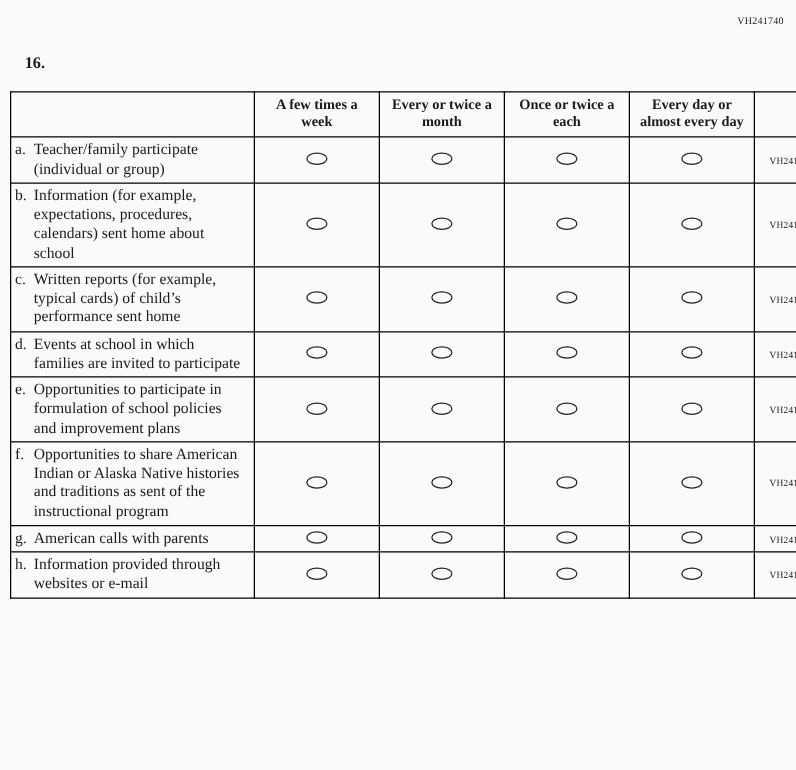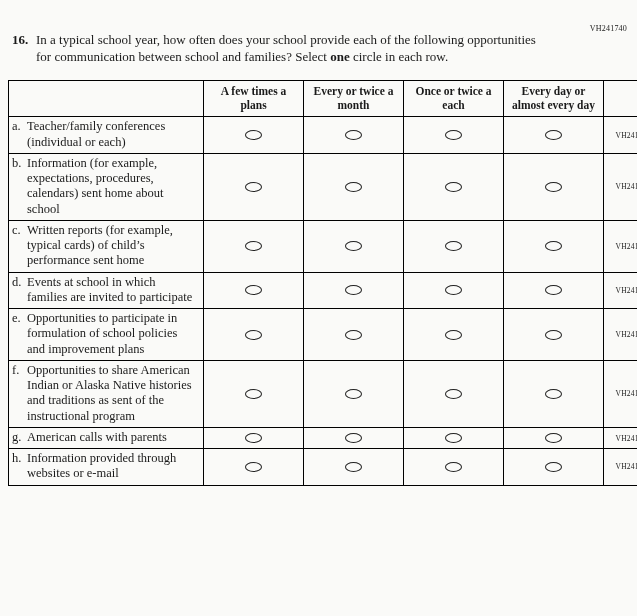--- a/index.html
+++ b/index.html
@@ -10,28 +10,29 @@
     color: #1a1a1a;
   }
   .page {
     position: relative;
     width: 637px;
     height: 616px;
     overflow: hidden;
   }
   .top-code {
     position: absolute;
-    top: 24px;
+    top: 12px;
     right: 10px;
     font-size: 8px;
     letter-spacing: 0.2px;
   }
   .question {
     display: flex;
-    margin: 32px 14px 0 12px;
+    margin: 42px 14px 0 12px;
+    text-align: right;
   }
   .qnum {
     font-weight: bold;
     font-size: 13px;
     flex: 0 0 24px;
     line-height: 1.3;
   }
   .qtext {
     font-size: 13px;
     line-height: 1.3;
@@ -91,40 +92,39 @@
 </style>
 </head>
 <body>
 
 <div class="page">
 
   <div class="top-code">VH241740</div>
 
   <div class="question">
     <span class="qnum">16.</span>
-    <div class="qtext"><span>In a typical school year, how often does your school provide each of the following opportunities for communication between school and families? Select </span><b>one</b><span> circle in each row.</span></div>
   </div>
 
   <table class="grid">
     <thead>
       <tr>
         <th class="stub-h"></th>
-        <th class="col-h">A few times a plans</th>
+        <th class="col-h">A few times a week</th>
         <th class="col-h">Every or twice a month</th>
         <th class="col-h">Once or twice a each</th>
         <th class="col-h">Every day or almost every day</th>
         <th class="code-h"></th>
       </tr>
     </thead>
     <tbody>
         <tr>
     <td class="stub">
       <div class="stubwrap">
         <span class="letter">a.</span>
-        <span class="label">Teacher/family conferences (individual or each)</span>
+        <span class="label">Teacher/family participate (individual or group)</span>
       </div>
     </td>
     <td class="ans"><span class="oval"></span></td>
     <td class="ans"><span class="oval"></span></td>
     <td class="ans"><span class="oval"></span></td>
     <td class="ans"><span class="oval"></span></td>
     <td class="code"><span>VH241741</span></td>
   </tr>
         <tr>
     <td class="stub">

